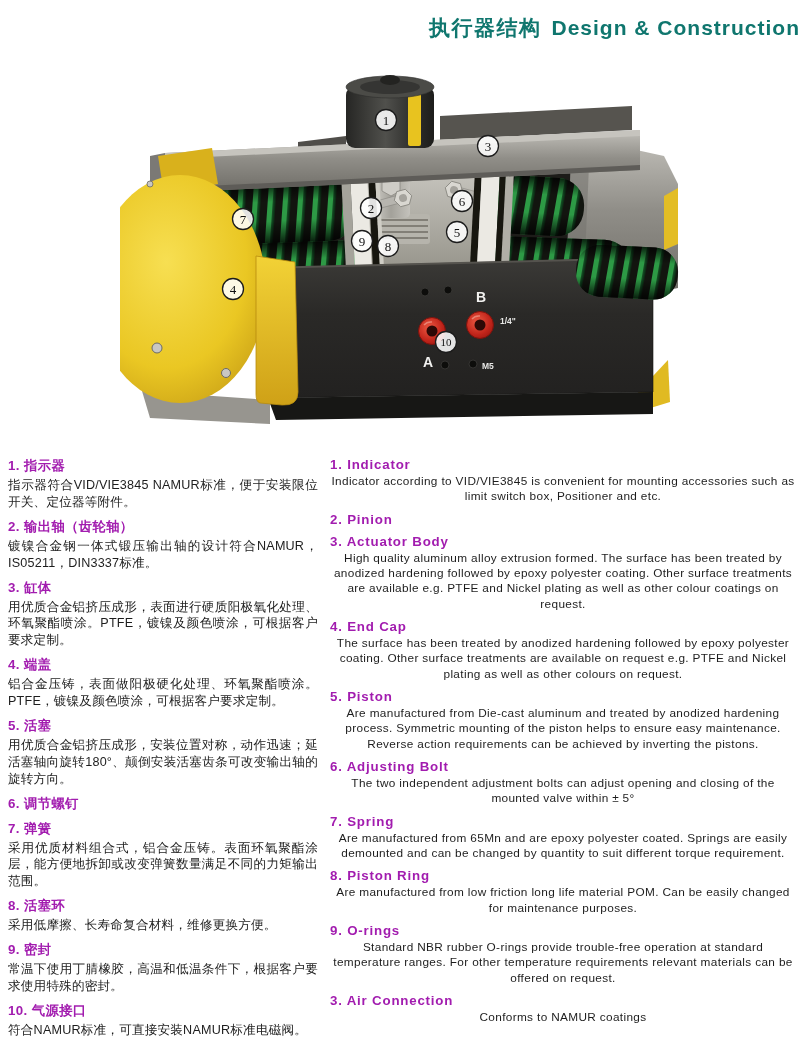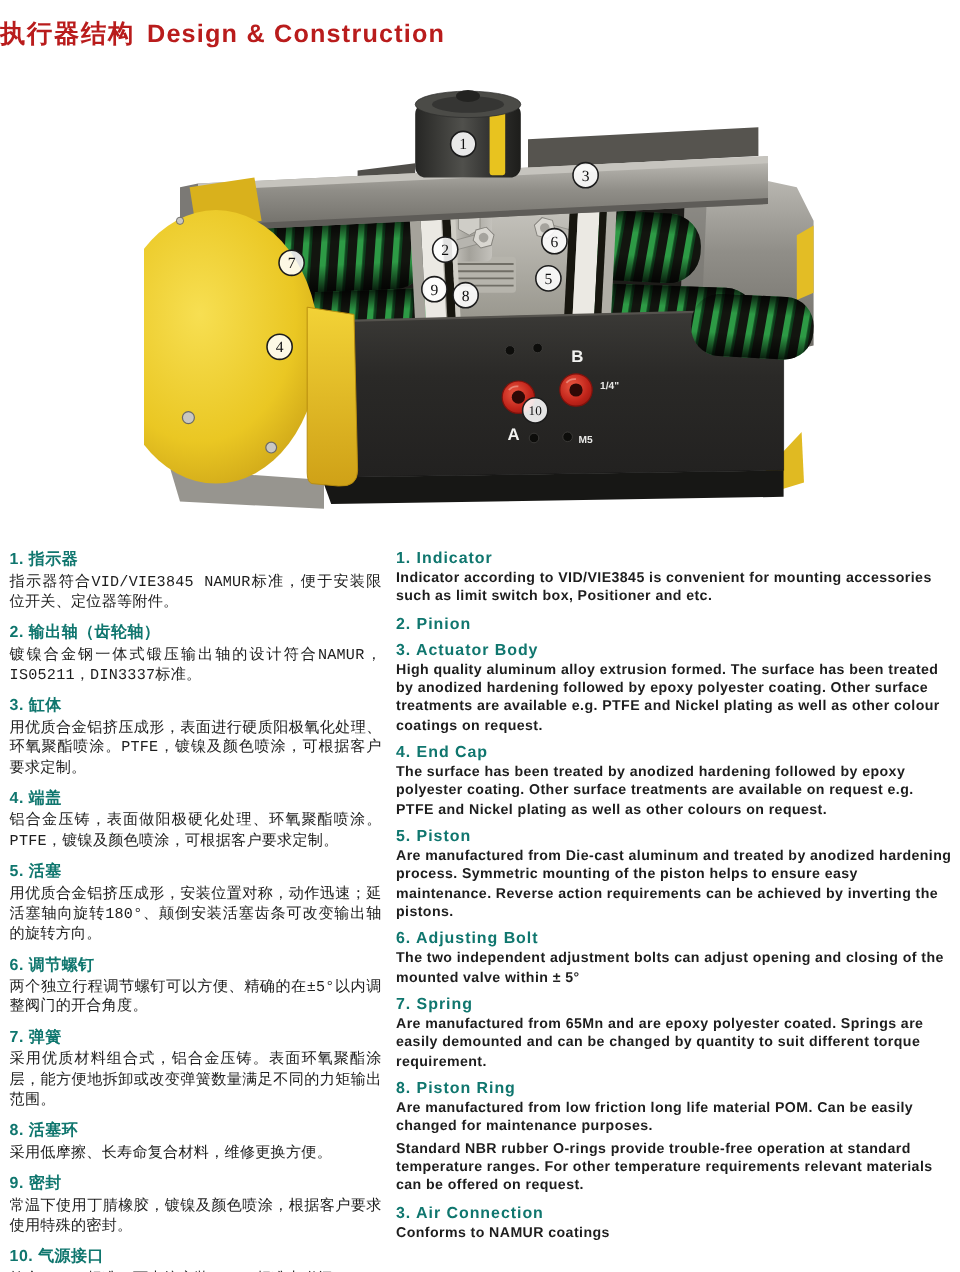--- a/index.html
+++ b/index.html
@@ -2,33 +2,33 @@
 <html><head>
 <meta charset="utf-8">
 <style>
   html,body{margin:0;padding:0;}
   body{
     width:800px;height:1060px;position:relative;overflow:hidden;
     background:#ffffff;color:#1c1c1c;
     font-family:"Liberation Sans", sans-serif;
   }
   .page-title{
-    position:absolute;top:14px;left:0;width:100%;text-align:left;
-    font-size:21px;font-weight:bold;color:#b91c1c;letter-spacing:1.5px;
+    position:absolute;top:14px;left:0;width:100%;text-align:right;
+    font-size:21px;font-weight:bold;color:#0f766e;letter-spacing:1.5px;
   }
   .page-title .en{margin-left:10px;letter-spacing:1px;}
   .figure-wrap{position:absolute;left:120px;top:56px;width:566px;height:392px;}
   .columns{position:absolute;left:8px;top:450px;width:788px;display:flex;gap:12px;}
   .col-cn{width:310px;flex:none;}
   .col-en{flex:1;}
-  .sec h3{margin:7px 0 2px 0;font-size:13.3px;font-weight:bold;color:#0f766e;letter-spacing:0.4px;}
+  .sec h3{margin:7px 0 2px 0;font-size:13.3px;font-weight:bold;color:#a21caf;letter-spacing:0.4px;}
   .sec p{margin:0;color:#1d1d1d;}
-  .col-cn .sec p{font-size:12.6px;line-height:1.34;letter-spacing:0.2px;text-align:justify;font-family:Liberation Mono, monospace;}
+  .col-cn .sec p{font-size:12.6px;line-height:1.34;letter-spacing:0.2px;text-align:justify;}
   .col-en .sec h3{letter-spacing:0.8px;}
-  .col-en .sec p{font-size:11.8px;line-height:1.3;letter-spacing:0.35px;text-align:left;font-weight:bold;}
+  .col-en .sec p{font-size:11.8px;line-height:1.3;letter-spacing:0.35px;text-align:center;}
   .col-en .sec{margin-bottom:3px;}
   svg text{font-family:"Liberation Sans", sans-serif;}
   svg text.callout-num{font-family:"Liberation Serif", serif;}
 </style>
 </head>
 <body>
 
 <div class="page-title">
   <span class="cn">执行器结构</span><span class="en">Design &amp; Construction</span>
 </div>
@@ -272,33 +272,32 @@
     <section class="sec">
       <h3>4. 端盖</h3>
       <p>铝合金压铸，表面做阳极硬化处理、环氧聚酯喷涂。PTFE，镀镍及颜色喷涂，可根据客户要求定制。</p>
     </section>
     <section class="sec">
       <h3>5. 活塞</h3>
       <p>用优质合金铝挤压成形，安装位置对称，动作迅速；延活塞轴向旋转180°、颠倒安装活塞齿条可改变输出轴的旋转方向。</p>
     </section>
     <section class="sec">
       <h3>6. 调节螺钉</h3>
-      <p>两个独立行程调节螺钉可以方便、精确的在±5°以内调整阀门的开合角度。</p>
     </section>
     <section class="sec">
       <h3>7. 弹簧</h3>
       <p>采用优质材料组合式，铝合金压铸。表面环氧聚酯涂层，能方便地拆卸或改变弹簧数量满足不同的力矩输出范围。</p>
     </section>
     <section class="sec">
       <h3>8. 活塞环</h3>
       <p>采用低摩擦、长寿命复合材料，维修更换方便。</p>
     </section>
     <section class="sec">
       <h3>9. 密封</h3>
-      <p>常温下使用丁腈橡胶，镀镍及颜色喷涂，根据客户要求使用特殊的密封。</p>
+      <p>常温下使用丁腈橡胶，高温和低温条件下，根据客户要求使用特殊的密封。</p>
     </section>
     <section class="sec">
       <h3>10. 气源接口</h3>
       <p>符合NAMUR标准，可直接安装NAMUR标准电磁阀。</p>
     </section>
 
   </div>
 
   <div class="col-en">
     <section class="sec">
@@ -326,20 +325,21 @@
     </section>
     <section class="sec">
       <h3>7. Spring</h3>
       <p>Are manufactured from 65Mn and are epoxy polyester coated. Springs are easily demounted and can be changed by quantity to suit different torque requirement.</p>
     </section>
     <section class="sec">
       <h3>8. Piston Ring</h3>
       <p>Are manufactured from low friction long life material POM. Can be easily changed for maintenance purposes.</p>
     </section>
     <section class="sec">
+      <h3>9. O-rings</h3>
       <p>Standard NBR rubber O-rings provide trouble-free operation at standard temperature ranges. For other temperature requirements relevant materials can be offered on request.</p>
     </section>
     <section class="sec">
       <h3>3. Air Connection</h3>
       <p>Conforms to NAMUR coatings</p>
     </section>
 
   </div>
 </div>
 

